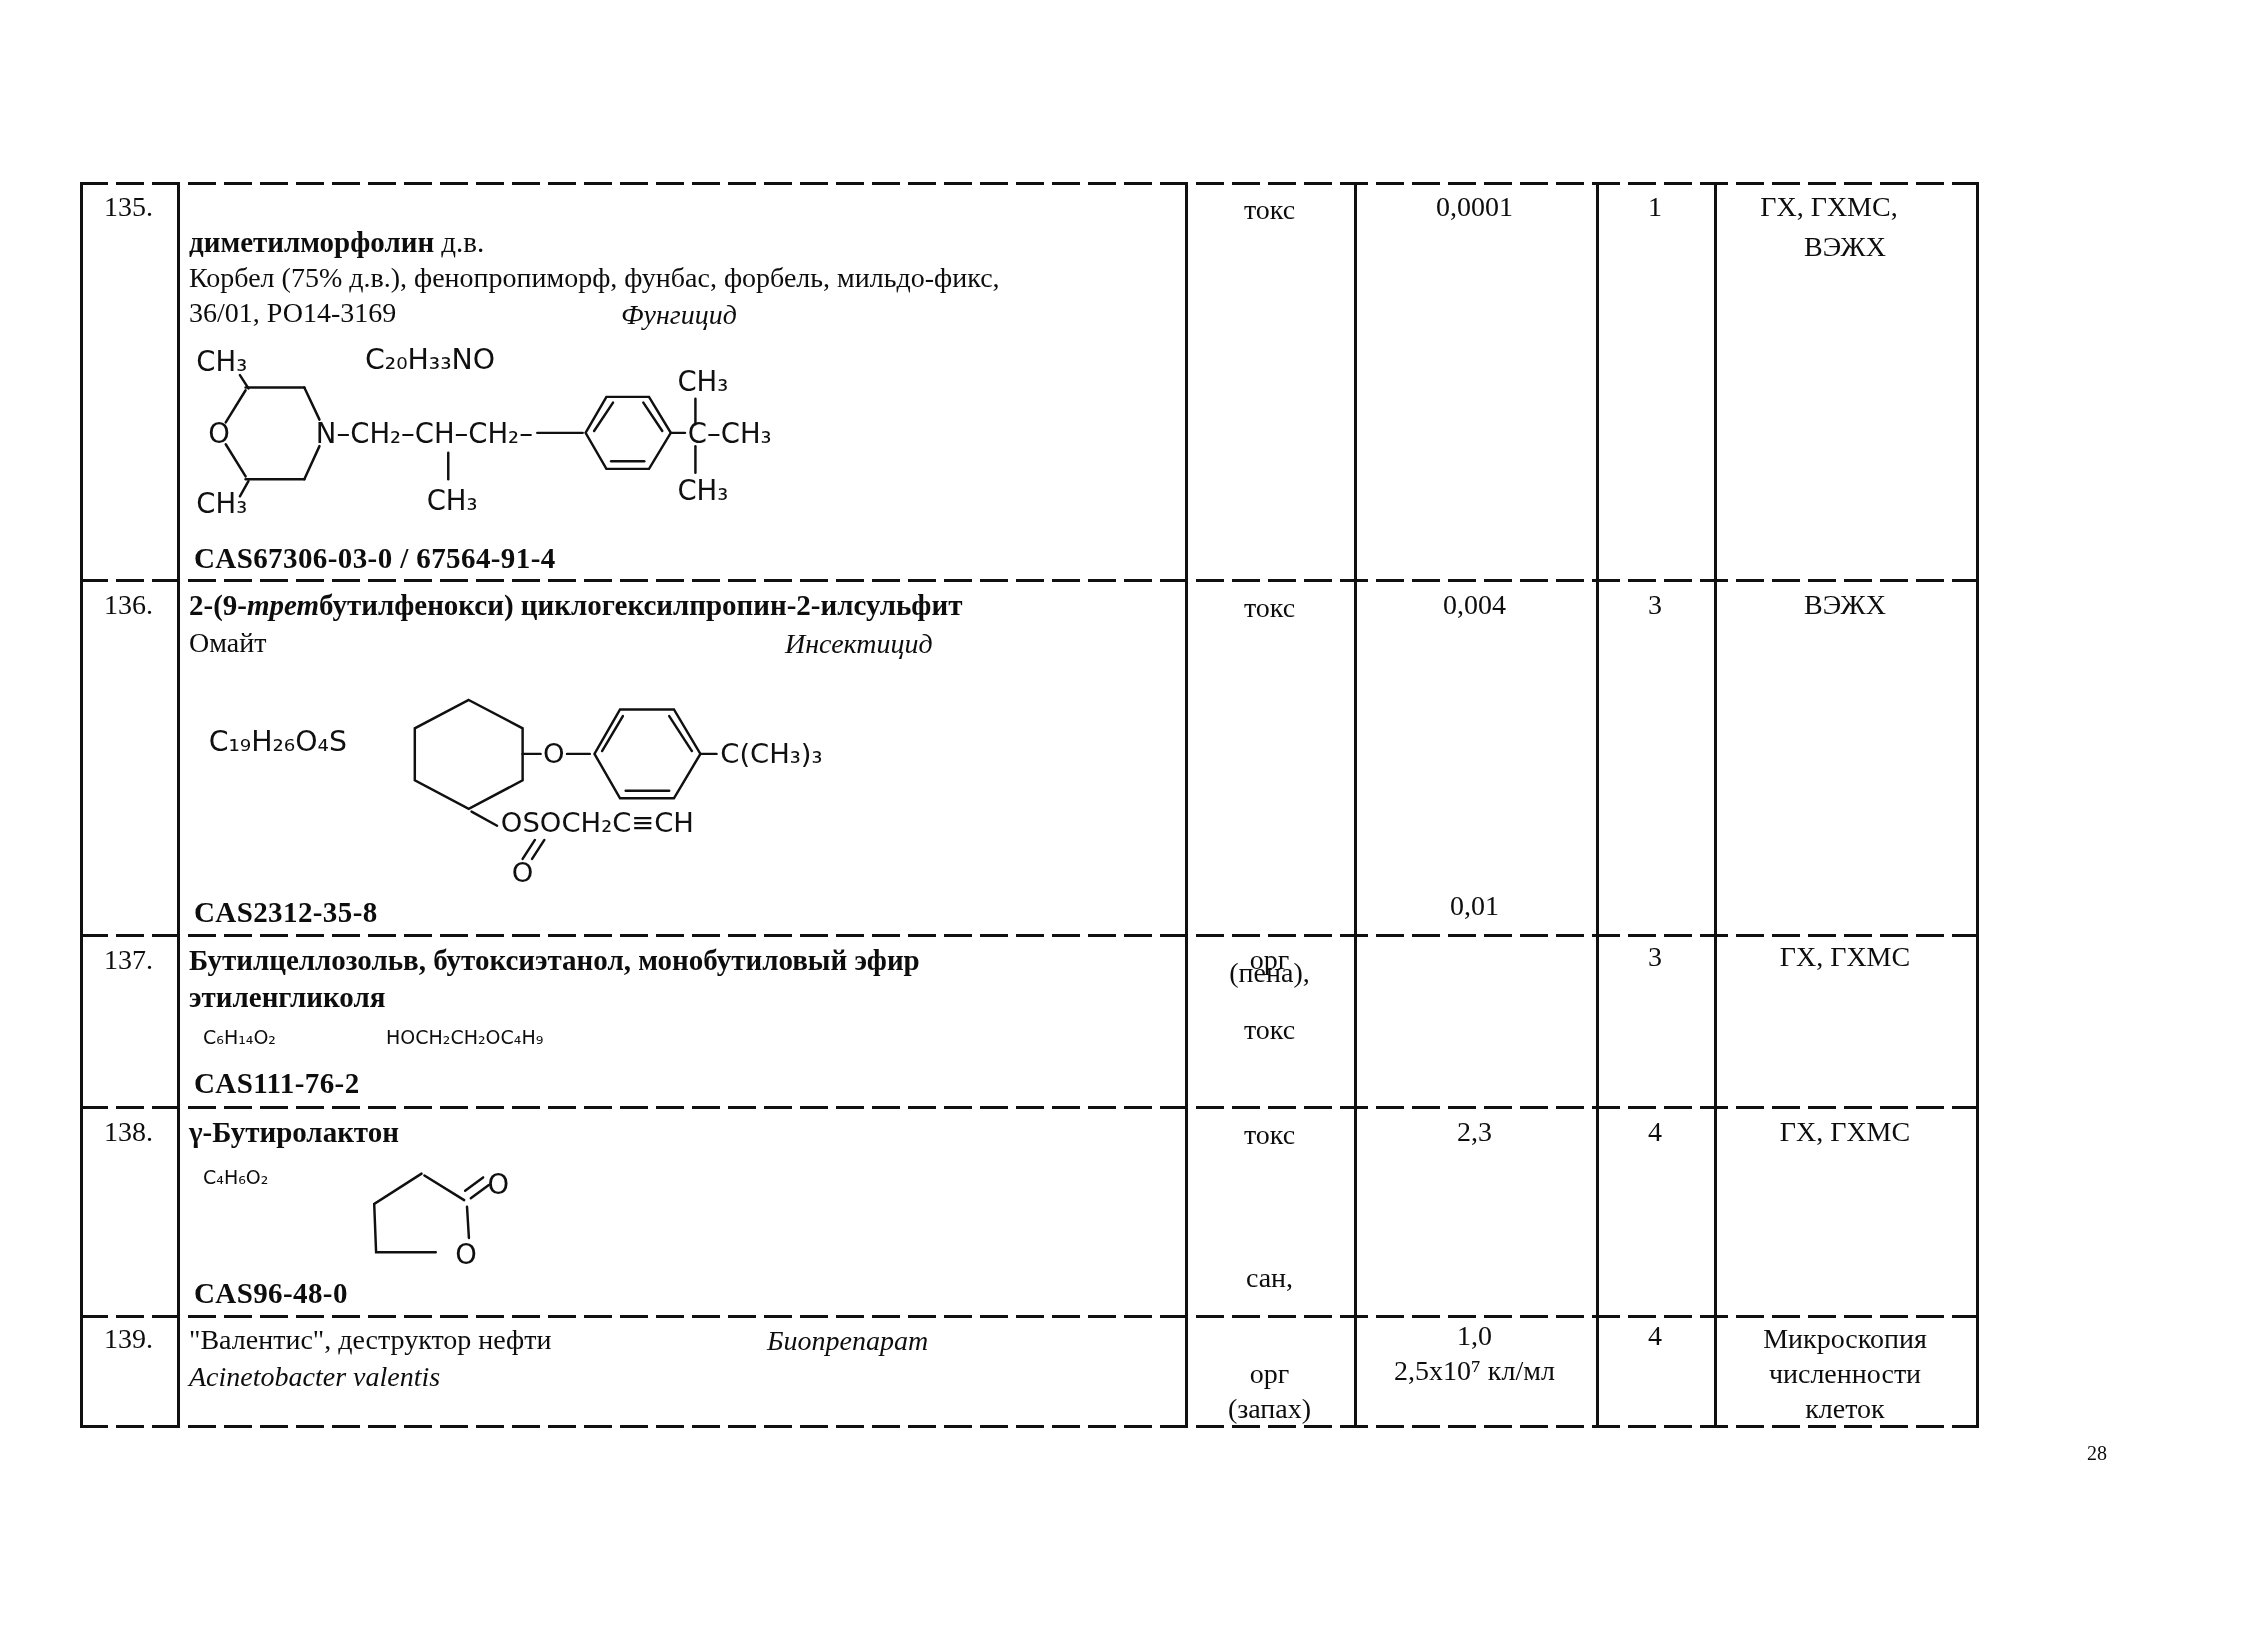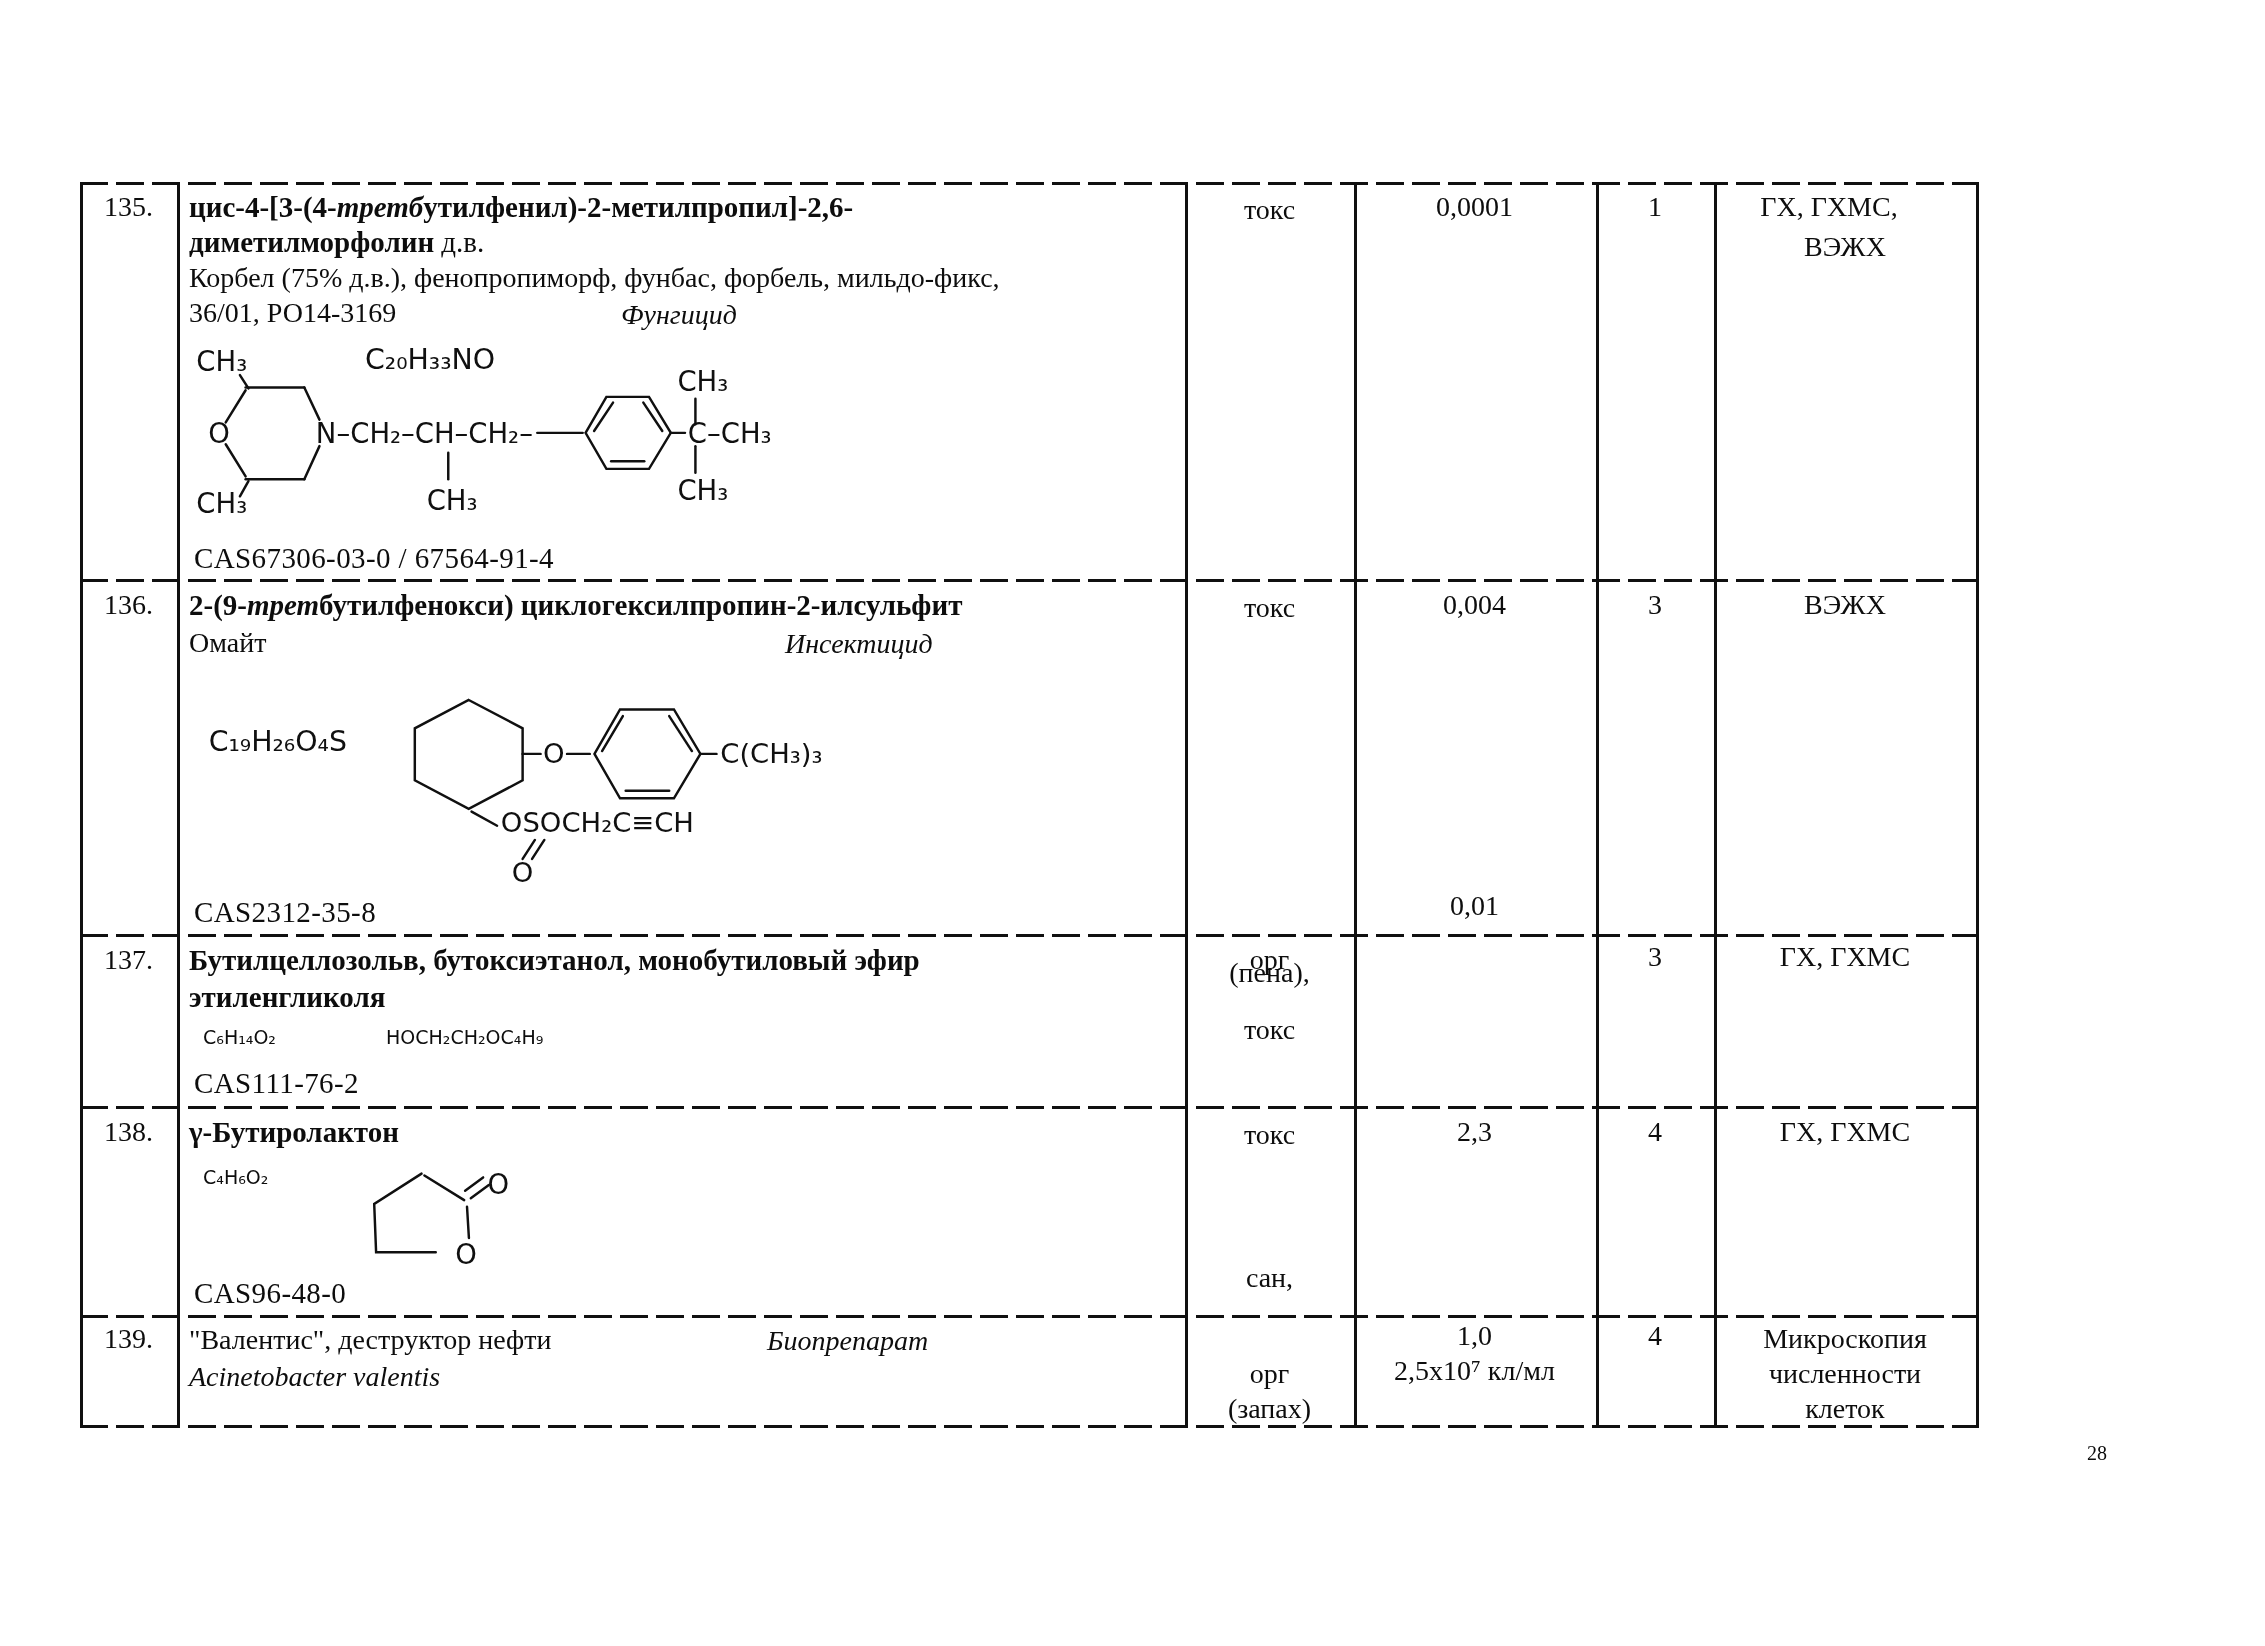--- a/index.html
+++ b/index.html
@@ -11,21 +11,21 @@
   .vl{position:absolute;width:2.8px;top:182px;height:1246px;background:#101010;}
   .hl{position:absolute;height:2.8px;left:80px;width:1898px;
       background:repeating-linear-gradient(90deg,#101010 0 28px,transparent 28px 36px);}
   
   .cell{position:absolute;font-size:28px;line-height:35px;white-space:nowrap;}
   .c{text-align:center;}
   .b{font-weight:bold;}
   .i{font-style:italic;}
   .bi{font-weight:bold;font-style:italic;}
   .t{font-size:29px;}
-  .cas{font-weight:normal;font-size:29px;letter-spacing:0.4px;}
+  .cas{font-weight:bold;font-size:29px;letter-spacing:0.4px;}
   .sans{font-family:"DejaVu Sans","Liberation Sans",sans-serif;font-size:19px;}
   .num{width:97px;text-align:center;}
   svg{position:absolute;overflow:visible;}
   svg text{font-family:"DejaVu Sans","Liberation Sans",sans-serif;font-size:29px;fill:#101010;}
   svg .ln{stroke:#101010;stroke-width:2.6;fill:none;stroke-linecap:round;}
   .pageno{position:absolute;font-size:20px;}
 </style>
 </head>
 <body>
 
@@ -41,21 +41,20 @@
   <div class="vl" style="left:80px"></div>
   <div class="vl" style="left:177px"></div>
   <div class="vl" style="left:1185px"></div>
   <div class="vl" style="left:1354px"></div>
   <div class="vl" style="left:1596px"></div>
   <div class="vl" style="left:1714px"></div>
   <div class="vl" style="left:1976px"></div>
 
   <div class="cell num" style="left:80px;top:189px">135.</div>
 
-  <div class="cell t" style="left:189px;top:190px"><span class="b">цис-4-[3-(4-</span><span class="bi">третб</span><span class="b">утилфенил)-2-метилпропил]-2,6-</span></div>
   <div class="cell t" style="left:189px;top:225px"><span class="b">диметилморфолин</span><span> д.в.</span></div>
   <div class="cell" style="left:189px;top:260px">Корбел (75% д.в.), фенопропиморф, фунбас, форбель, мильдо-фикс,</div>
   <div class="cell" style="left:189px;top:295px">36/01, РО14-3169</div>
   <div class="cell i" style="left:621px;top:297px">Фунгицид</div>
 
   <svg style="left:185px;top:339px" width="625" height="201" viewBox="0 0 660 212">
     <text x="190" y="32" style="font-size:30px">C₂₀H₃₃NO</text>
     <text x="12" y="34">CH₃</text>
     <line class="ln" x1="58" y1="38" x2="67" y2="52"></line>
     <line class="ln" x1="43" y1="88" x2="64" y2="54"></line>

